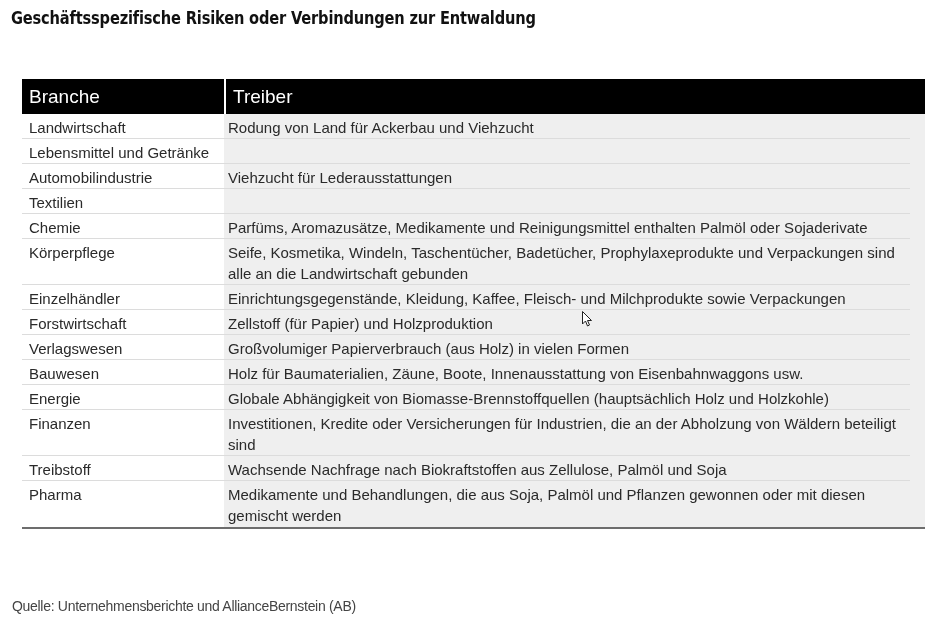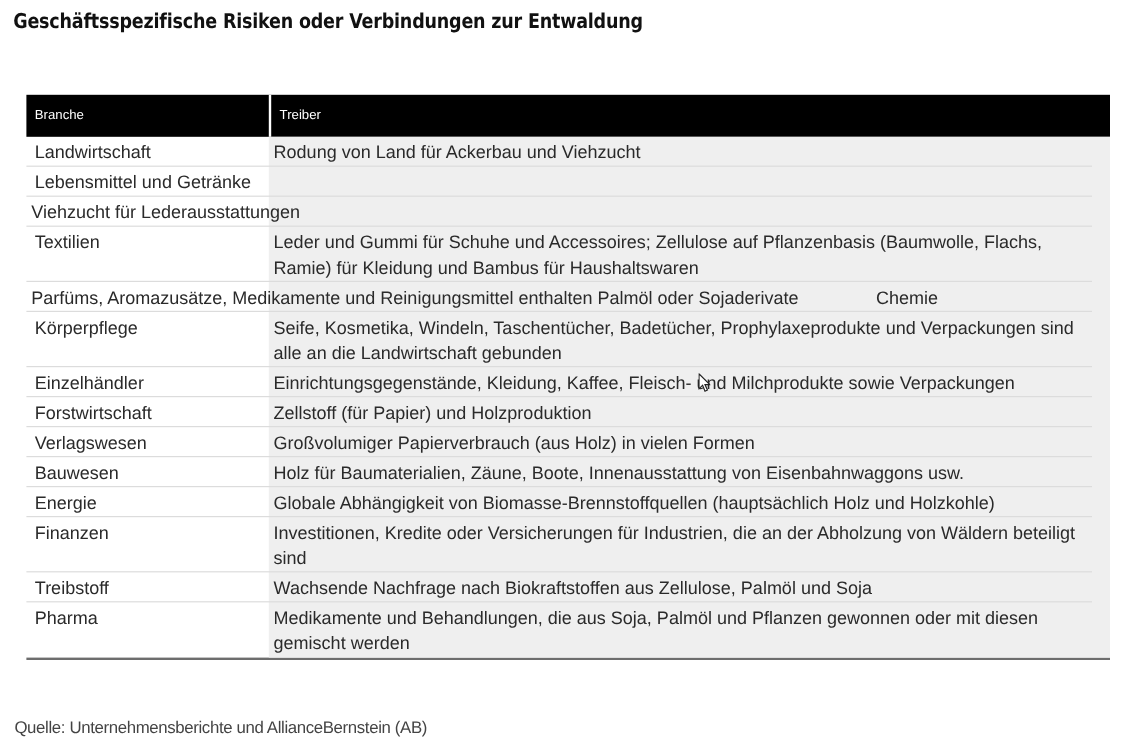--- a/index.html
+++ b/index.html
@@ -2,21 +2,21 @@
 <html><head>
 <meta charset="utf-8">
 <style>
   html, body { margin: 0; padding: 0; background: #ffffff; }
   body { width: 940px; height: 621px; position: relative; overflow: hidden;
          font-family: "Liberation Sans", sans-serif; color: #222; }
   .title { position: absolute; left: 11px; top: 8px; font-size: 17px; font-weight: bold;
            color: #111; letter-spacing: -0.2px; font-family: "DejaVu Sans", sans-serif; transform: scaleX(0.86); transform-origin: left top; }
   .table-wrap { position: absolute; left: 22px; top: 79px; width: 903px; }
   .thead { display: flex; height: 35px; background: #000; }
-  .th { color: #fff; font-size: 11px; line-height: 35px; padding-left: 7px; box-sizing: border-box; }
+  .th { color: #fff; font-size: 19px; line-height: 35px; padding-left: 7px; box-sizing: border-box; }
   .th.c1 { width: 202px; }
   .th.c2 { flex: 1; border-left: 2px solid #fff; }
   .tbody { position: relative; }
   .tbody::before { content: ""; position: absolute; left: 202px; right: 0; top: 0; bottom: 0; background: #efefef; z-index: 0; }
   .row { display: flex; position: relative; z-index: 1; }
   .row::after { content: ""; position: absolute; left: 0; right: 15px; bottom: 0; height: 1px; background: #dcdcdc; }
   .row:last-child::after { display: none; }
   .cell { font-size: 15px; line-height: 21px; padding: 3px 0 1px 7px; box-sizing: border-box; color: #2a2a2a; }
   .cell.c1 { width: 202px; white-space: nowrap; }
   .cell.c2 { flex: 1; padding-left: 4px; padding-right: 20px; }
@@ -36,29 +36,29 @@
   </div>
   <div class="tbody">
     <div class="row">
         <div class="cell c1">Landwirtschaft</div>
         <div class="cell c2">Rodung von Land für Ackerbau und Viehzucht</div>
       </div>
     <div class="row">
         <div class="cell c1">Lebensmittel und Getränke</div>
       </div>
     <div class="row">
+        <div class="cell c1">Automobilindustrie</div>
         <div class="cell c2">Viehzucht für Lederausstattungen</div>
       </div>
     <div class="row">
         <div class="cell c1">Textilien</div>
-        <div class="cell c2">Leder und Gummi für Schuhe und Accessoires; Zellulose auf Pflanzenbasis (Baumwolle, Flachs, Ramie) für Kleidung und Bambus für Haushaltswaren</div>
       </div>
     <div class="row">
+        <div class="cell c1">Chemie</div>
         <div class="cell c2">Parfüms, Aromazusätze, Medikamente und Reinigungsmittel enthalten Palmöl oder Sojaderivate</div>
-        <div class="cell c1">Chemie</div>
       </div>
     <div class="row">
         <div class="cell c1">Körperpflege</div>
         <div class="cell c2">Seife, Kosmetika, Windeln, Taschentücher, Badetücher, Prophylaxeprodukte und Verpackungen sind alle an die Landwirtschaft gebunden</div>
       </div>
     <div class="row">
         <div class="cell c1">Einzelhändler</div>
         <div class="cell c2">Einrichtungsgegenstände, Kleidung, Kaffee, Fleisch- und Milchprodukte sowie Verpackungen</div>
       </div>
     <div class="row">

